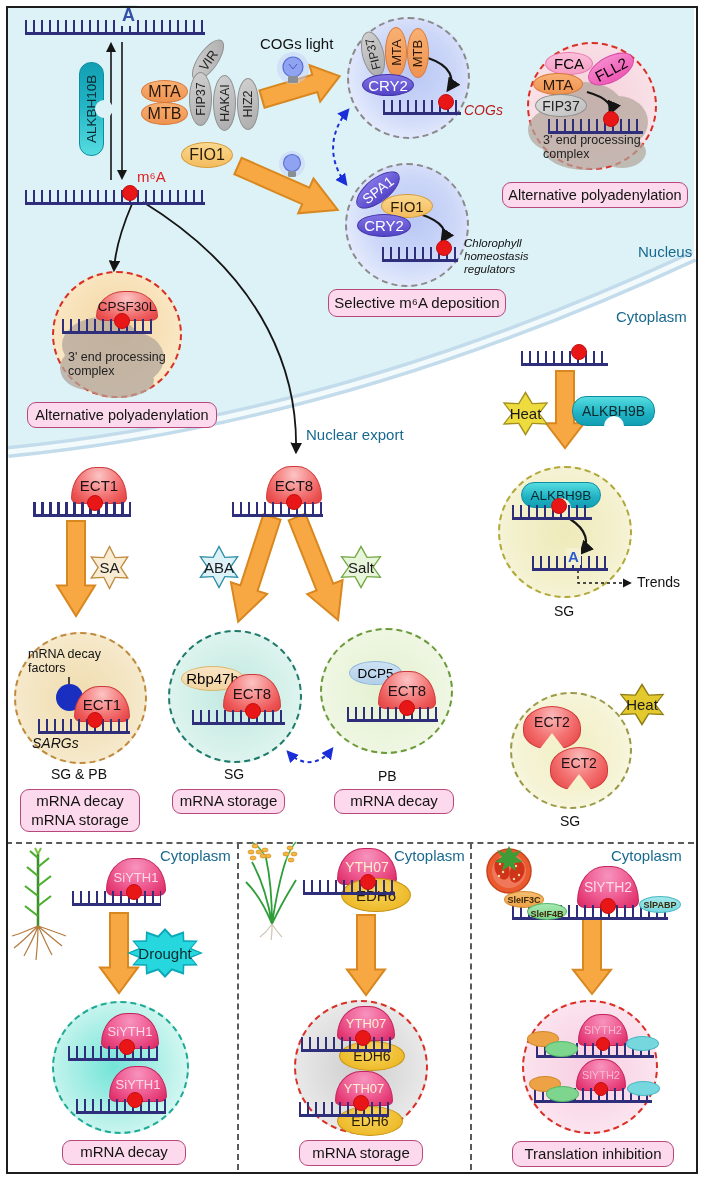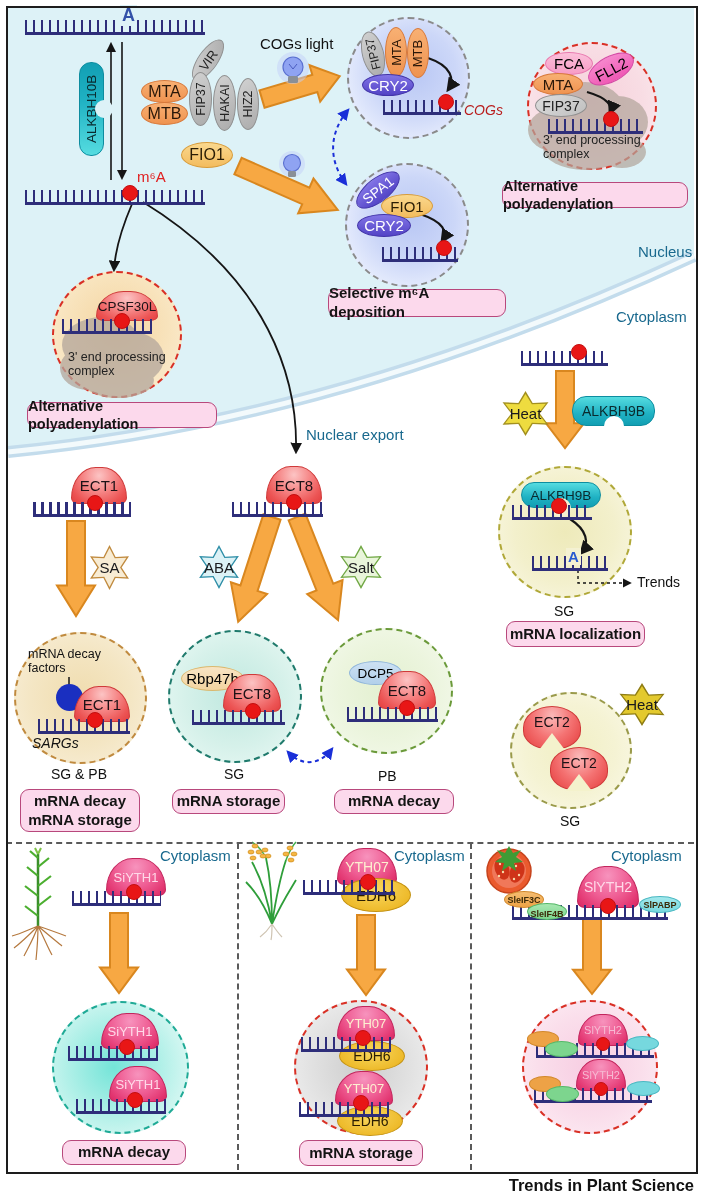--- a/index.html
+++ b/index.html
@@ -13,21 +13,21 @@
   .dome{position:absolute;display:flex;align-items:center;justify-content:center;border-radius:50% 50% 14% 14% / 95% 95% 18% 18%;box-sizing:border-box;font-size:15px;}
   .dome.red{background:radial-gradient(ellipse at 50% 22%,#fcc4c4 0%,#f58282 45%,#ec5454 78%,#e34040 100%);border:1px solid #cf3a3a;color:#1d1216;}
   .dome.mag{background:radial-gradient(ellipse at 50% 22%,#f793bd 0%,#ef5e94 50%,#e23570 85%,#d62a63 100%);border:1px solid #c2255c;color:#ffd9e8;}
   .oval{position:absolute;border-radius:50%;display:flex;align-items:center;justify-content:center;box-sizing:border-box;}
   .oval .rot{transform:rotate(-90deg);white-space:nowrap;}
   .gray{background:linear-gradient(145deg,#d2d2d2,#ababab);border:1px solid #8f8f8f;color:#222;}
   .orange{background:linear-gradient(180deg,#f8b073,#ef9350);border:1px solid #d8793a;color:#2a1708;}
   .purple{background:linear-gradient(180deg,#8274e6,#5344c6);border:1px solid #4234a8;color:#fff;}
   .yellowov{background:linear-gradient(180deg,#fad88e,#f3bc5e);border:1px solid #d89c3a;color:#2a1d05;}
   .dcircle{position:absolute;border-radius:50%;box-sizing:border-box;}
-  .plabel{position:absolute;background:#fcd9ec;border:1.5px solid #b8487c;border-radius:9px;display:flex;flex-direction:column;align-items:center;justify-content:center;color:#141414;font-size:15px;line-height:1.25;box-sizing:border-box;z-index:4;font-weight:bold;}
+  .plabel{position:absolute;background:#fcd9ec;border:1.5px solid #b8487c;border-radius:9px;display:flex;flex-direction:column;align-items:center;justify-content:center;color:#141414;font-size:15px;line-height:1.25;box-sizing:border-box;z-index:4;}
   .star{position:absolute;display:flex;align-items:center;justify-content:center;}
   .star i{position:absolute;inset:0;clip-path:polygon(50% 0%,63.5% 26.6%,93.3% 25%,77% 50%,93.3% 75%,63.5% 73.4%,50% 100%,36.5% 73.4%,6.7% 75%,23% 50%,6.7% 25%,36.5% 26.6%);}
   .star i.in{inset:3px;}
   .star span{position:relative;z-index:1;font-size:15px;color:#19191c;}
   .burst{position:absolute;display:flex;align-items:center;justify-content:center;}
   .burst i{position:absolute;inset:0;clip-path:polygon(100% 50%,84.8% 40.7%,93.3% 25%,75.5% 24.5%,75% 6.7%,59.3% 15.2%,50% 0%,40.7% 15.2%,25% 6.7%,24.5% 24.5%,6.7% 25%,15.2% 40.7%,0% 50%,15.2% 59.3%,6.7% 75%,24.5% 75.5%,25% 93.3%,40.7% 84.8%,50% 100%,59.3% 84.8%,75% 93.3%,75.5% 75.5%,93.3% 75%,84.8% 59.3%);}
   .burst i.in{inset:3px;}
   .burst span{position:relative;z-index:1;font-size:15px;color:#0d2b2e;}
   .teal{position:absolute;background:linear-gradient(180deg,#55dce0,#1fb1c3 60%,#129fb3);border:1px solid #0d8da0;border-radius:14px;display:flex;align-items:center;justify-content:center;color:#0a2a2e;box-sizing:border-box;}
   .teal::after{content:"";position:absolute;width:20px;height:20px;border-radius:50%;background:var(--notch,#fff);left:50%;bottom:-11px;transform:translateX(-50%);}
@@ -228,20 +228,21 @@
         <span>SPA1</span>
       </div>
     <div class="oval yellowov" style="left:381px;top:194px;width:52px;height:24px;font-size:15px;">
         <span>FIO1</span>
       </div>
     <div class="oval purple" style="left:357px;top:214px;width:54px;height:23px;font-size:15px;">
         <span>CRY2</span>
       </div>
     <div class="rna" style="left:382px;top:247px;width:76px;"></div>
     <div class="dot" style="left:436px;top:240px;"></div>
+    <div class="abs it" style="left:464px;top:237px;width:86px;font-size:11.5px;line-height:1.15;color:#111;">Chlorophyll homeostasis regulators</div>
     <div class="plabel" style="left:328px;top:289px;width:178px;height:28px;">
         <span>Selective m⁶A deposition</span>
       </div>
 
     <div class="oval" style="left:545px;top:52px;width:48px;height:23px;font-size:15px;background:linear-gradient(180deg,#fbc0da,#f79cc6);border:1px solid #e87ab0;">
         <span>FCA</span>
       </div>
     <div class="oval" style="left:586px;top:56px;width:50px;height:26px;font-size:15px;background:linear-gradient(180deg,#f687cd,#ef58b4);border:1px solid #d348a4;transform:rotate(-28deg);">
         <span>FLL2</span>
       </div>
@@ -312,23 +313,20 @@
 
     <div class="teal" style="--notch:#f4f1d2;left:521px;top:482px;width:80px;height:26px;font-size:13.5px;border-radius:13px;">
         <span>ALKBH9B</span>
       </div>
     <div class="rna" style="left:512px;top:505px;width:80px;"></div>
     <div class="dot" style="left:551px;top:498px;"></div>
     <div class="rna" style="left:532px;top:556px;width:76px;"></div>
     <div class="abs" style="left:566px;top:548px;font-size:15px;font-weight:600;color:#2a5ad0;background:#f4f1d2;padding:0 2px;">A</div>
     <div class="abs" style="left:637px;top:574px;font-size:14px;color:#111;">Trends</div>
     <div class="abs" style="left:554px;top:603px;font-size:14px;color:#111;">SG</div>
-    <div class="plabel" style="left:506px;top:621px;width:139px;height:26px;">
-        <span>mRNA localization</span>
-      </div>
 
     <div class="abs ctr" style="left:28px;top:647px;width:84px;font-size:12.5px;line-height:1.15;color:#111;">mRNA decay factors</div>
     <div class="abs" style="left:56px;top:684px;width:27px;height:27px;border-radius:50%;background:#1a2fc0;"></div>
     <div class="dome red" style="left:74px;top:686px;width:56px;height:36px;">
         <span>ECT1</span>
       </div>
     <div class="rna" style="left:38px;top:719px;width:92px;"></div>
     <div class="dot" style="left:87px;top:712px;"></div>
     <div class="abs it" style="left:32px;top:735px;font-size:14px;color:#111;">SARGs</div>
     <div class="abs ctr" style="left:47px;top:766px;width:64px;font-size:14px;color:#111;">SG &amp; PB</div>
@@ -379,20 +377,25 @@
     <div class="hsep" style="left:6px;top:842px;width:688px;"></div>
     <div class="sep" style="left:237px;top:843px;height:327px;"></div>
     <div class="sep" style="left:470px;top:843px;height:327px;"></div>
 
     <div class="abs blue-txt" style="left:160px;top:847px;">Cytoplasm</div>
     <div class="dome mag" style="left:106px;top:858px;width:60px;height:38px;font-size:13px;">
         <span>SiYTH1</span>
       </div>
     <div class="rna" style="left:72px;top:891px;width:89px;"></div>
     <div class="dot" style="left:126px;top:884px;"></div>
+    <div class="burst" style="left:127px;top:928px;width:76px;height:50px;">
+        <i style="background:#0ba8b8;"></i>
+        <i class="in" style="background:#27d7de;"></i>
+        <span>Drought</span>
+      </div>
     <div class="dome mag" style="left:101px;top:1013px;width:58px;height:36px;font-size:13px;">
         <span>SiYTH1</span>
       </div>
     <div class="rna" style="left:68px;top:1046px;width:90px;"></div>
     <div class="dot" style="left:119px;top:1039px;"></div>
     <div class="dome mag" style="left:109px;top:1066px;width:58px;height:36px;font-size:13px;">
         <span>SiYTH1</span>
       </div>
     <div class="rna" style="left:76px;top:1099px;width:90px;"></div>
     <div class="dot" style="left:127px;top:1092px;"></div>
@@ -453,16 +456,18 @@
     <div class="oval" style="left:545px;top:1041px;width:33px;height:16px;background:#7dd58e;border:1px solid #55b868;"></div>
     <div class="oval" style="left:626px;top:1036px;width:33px;height:15px;background:#76d8de;border:1px solid #4ab8c2;"></div>
     <div class="dome mag" style="left:576px;top:1059px;width:50px;height:32px;font-size:11px;color:#f7b9d2;">
         <span>SlYTH2</span>
       </div>
     <div class="rna" style="left:534px;top:1088px;width:118px;"></div>
     <div class="dot" style="left:594px;top:1082px;width:14px;height:14px;"></div>
     <div class="oval" style="left:529px;top:1076px;width:32px;height:16px;background:#eda246;border:1px solid #d2882a;"></div>
     <div class="oval" style="left:546px;top:1086px;width:33px;height:16px;background:#7dd58e;border:1px solid #55b868;"></div>
     <div class="oval" style="left:627px;top:1081px;width:33px;height:15px;background:#76d8de;border:1px solid #4ab8c2;"></div>
-
-    <div class="footer" style="left:430px;top:1176px;width:264px;">Trends in Plant Science</div>
+    <div class="plabel" style="left:512px;top:1141px;width:162px;height:26px;">
+        <span>Translation inhibition</span>
+      </div>
+
   </div>
 </div>
 
 </body></html>

